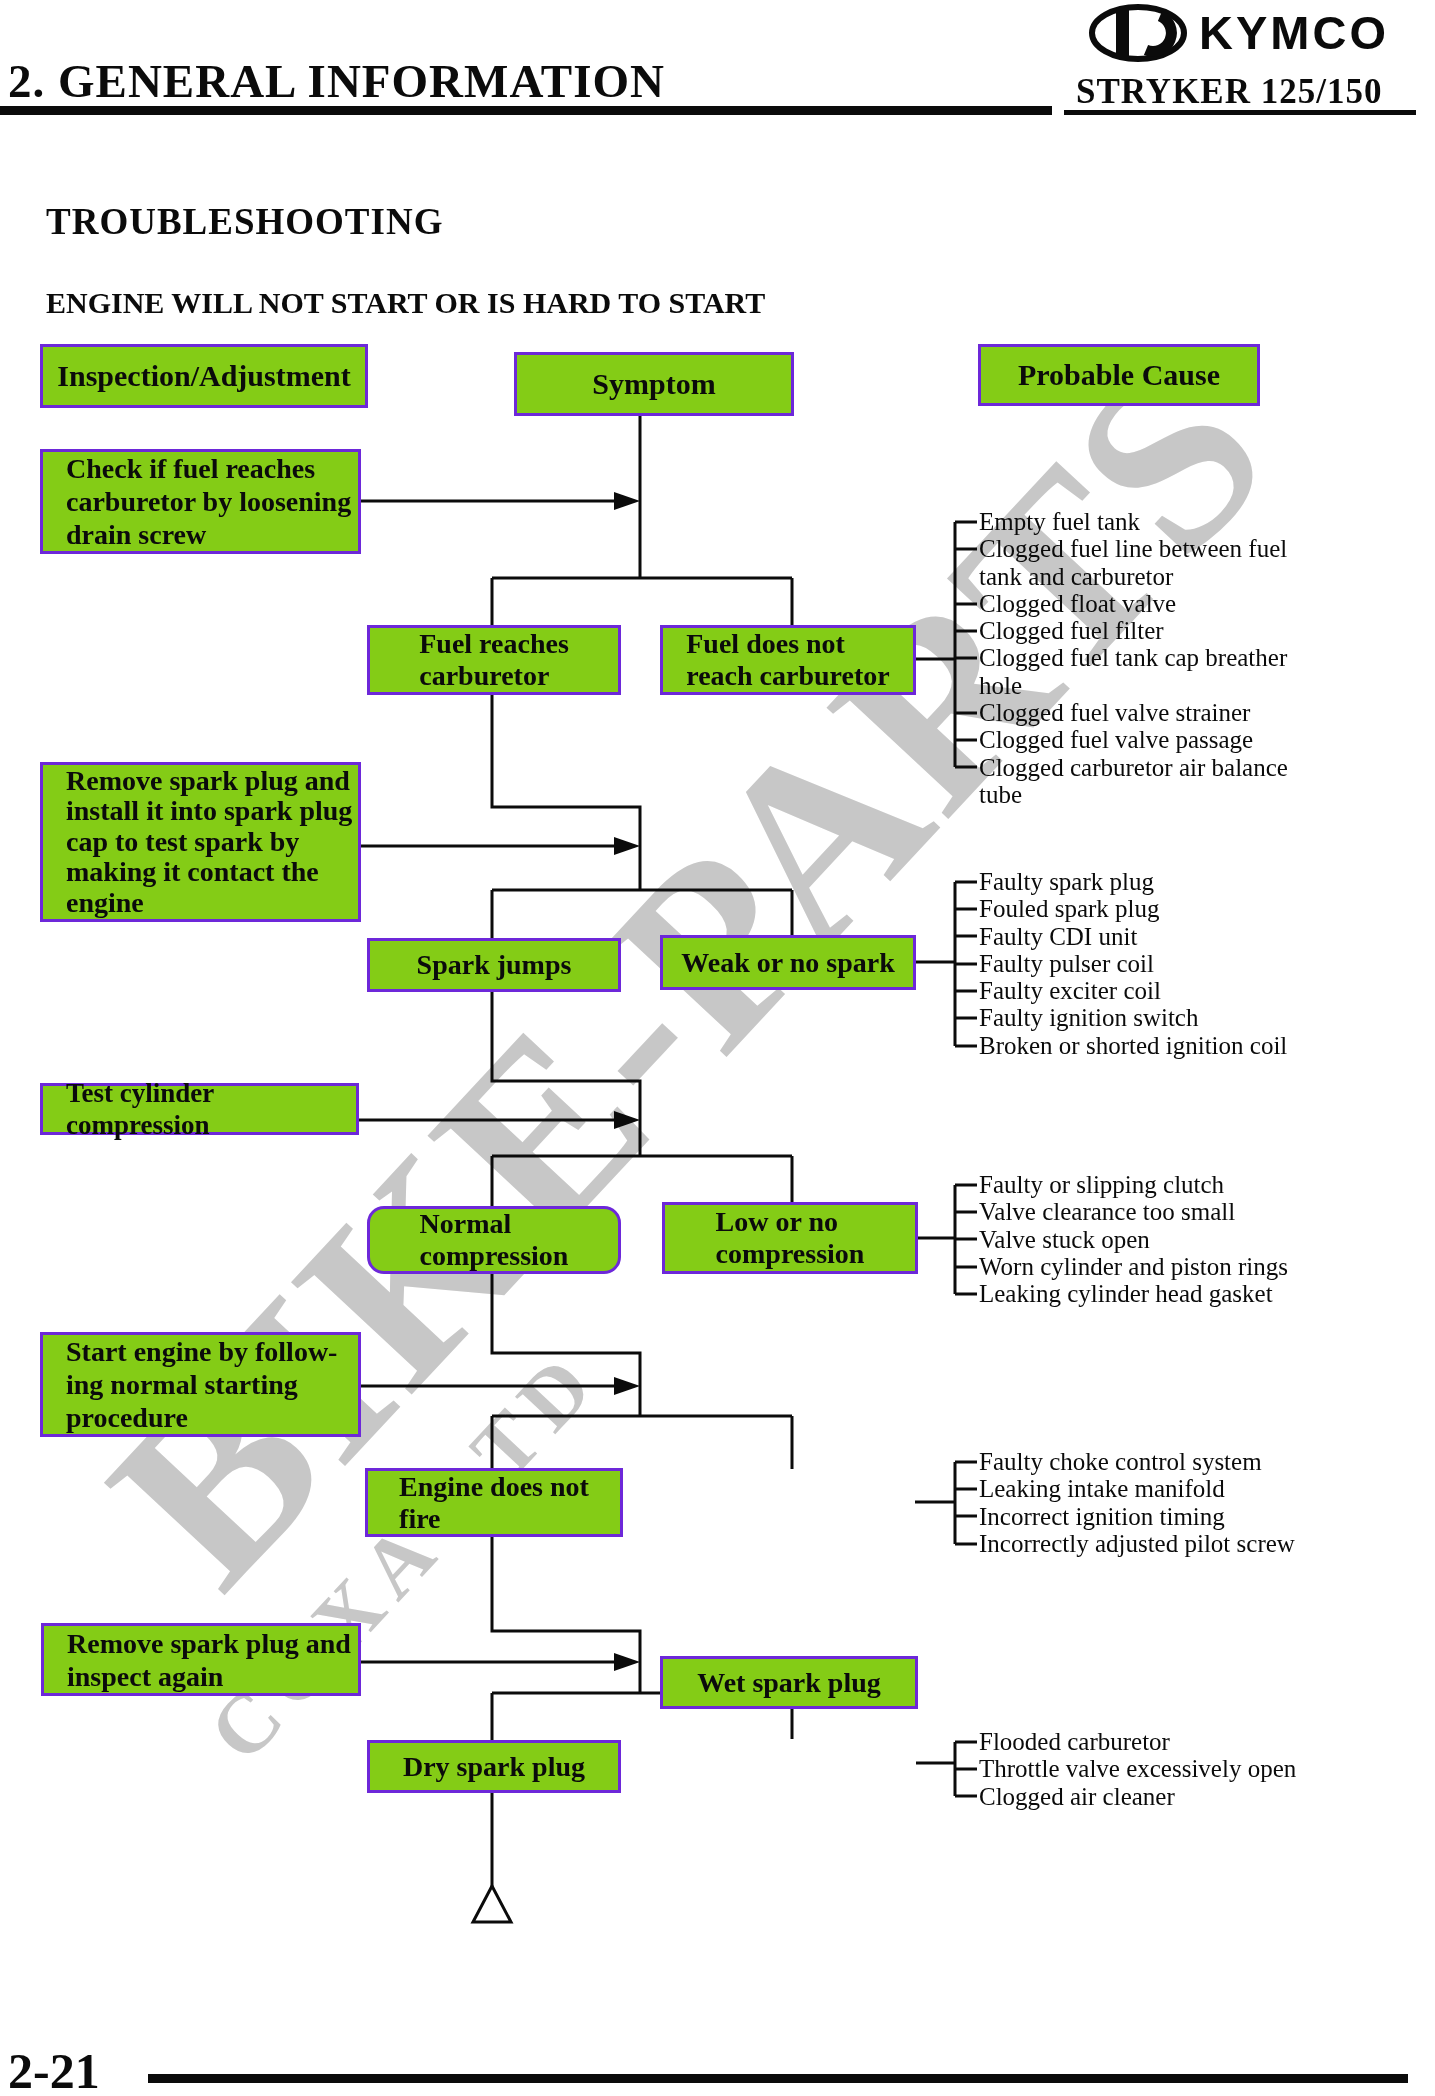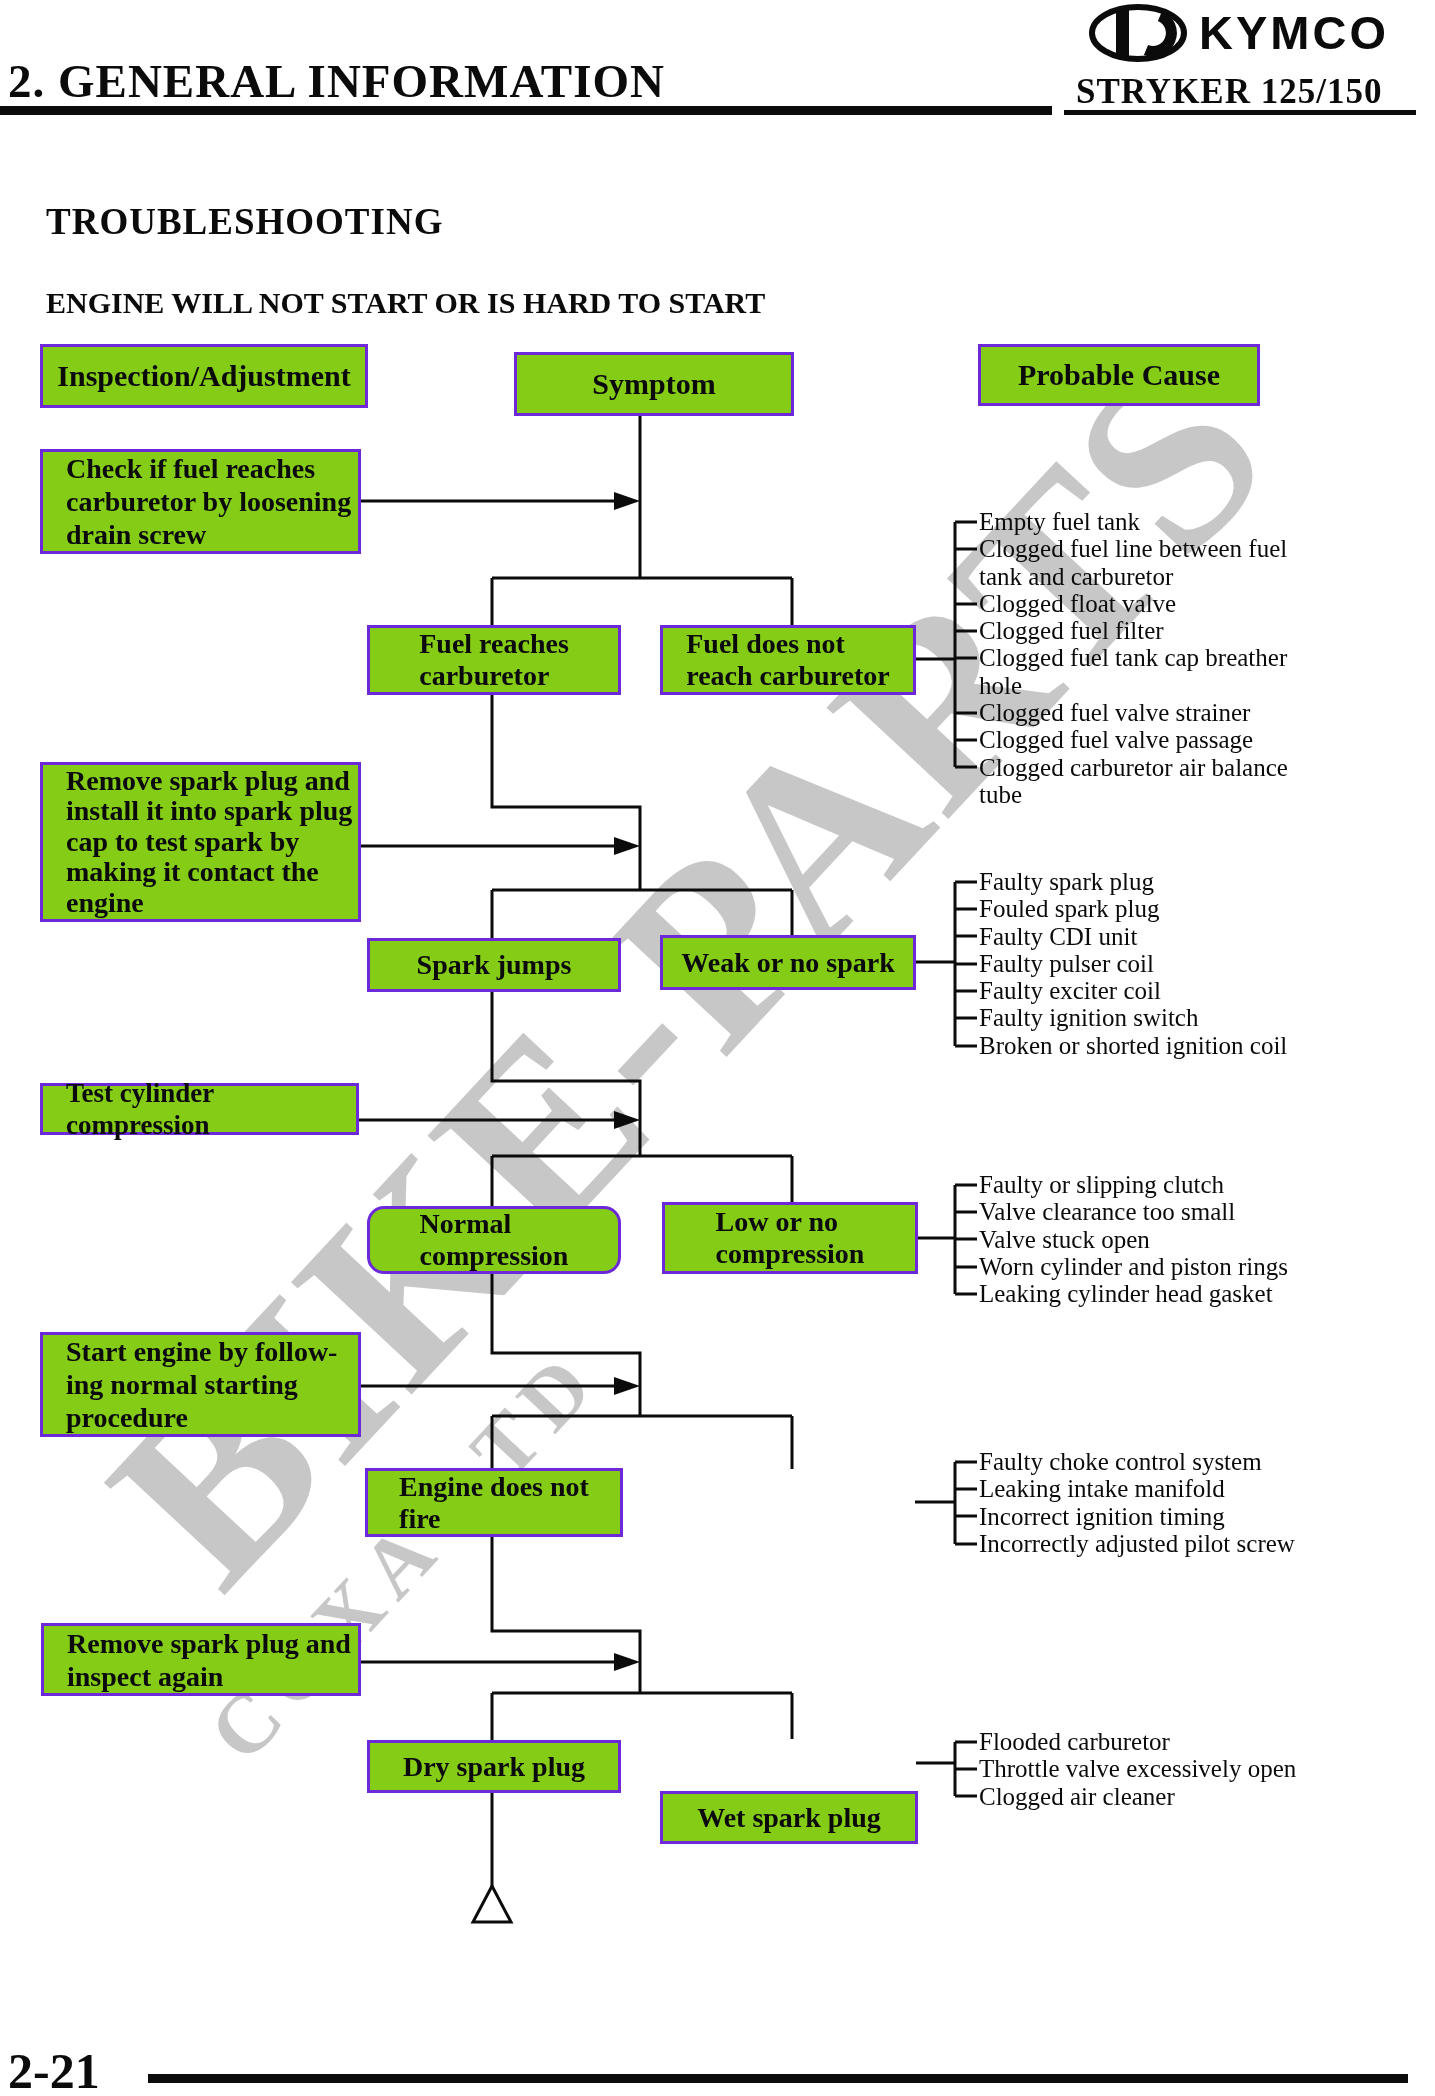--- a/index.html
+++ b/index.html
@@ -179,21 +179,21 @@
   <div class="fbox c" style="left:365px;top:1468px;width:258px;height:69px;">
     <div>
       <div>Engine does not</div>
       <div>fire</div>
     </div>
   </div>
 
   <div class="fbox c" style="left:367px;top:1740px;width:254px;height:53px;">
     <div>Dry spark plug</div>
   </div>
-  <div class="fbox c" style="left:660px;top:1791px;width:258px;height:53px;">
+  <div class="fbox c" style="left:660px;top:1656px;width:258px;height:53px;">
     <div>Wet spark plug</div>
   </div>
 
   <div class="causes" style="top:508px;">
     <div>Empty fuel tank</div>
     <div>Clogged fuel line between fuel</div>
     <div>tank and carburetor</div>
     <div>Clogged float valve</div>
     <div>Clogged fuel filter</div>
     <div>Clogged fuel tank cap breather</div>

